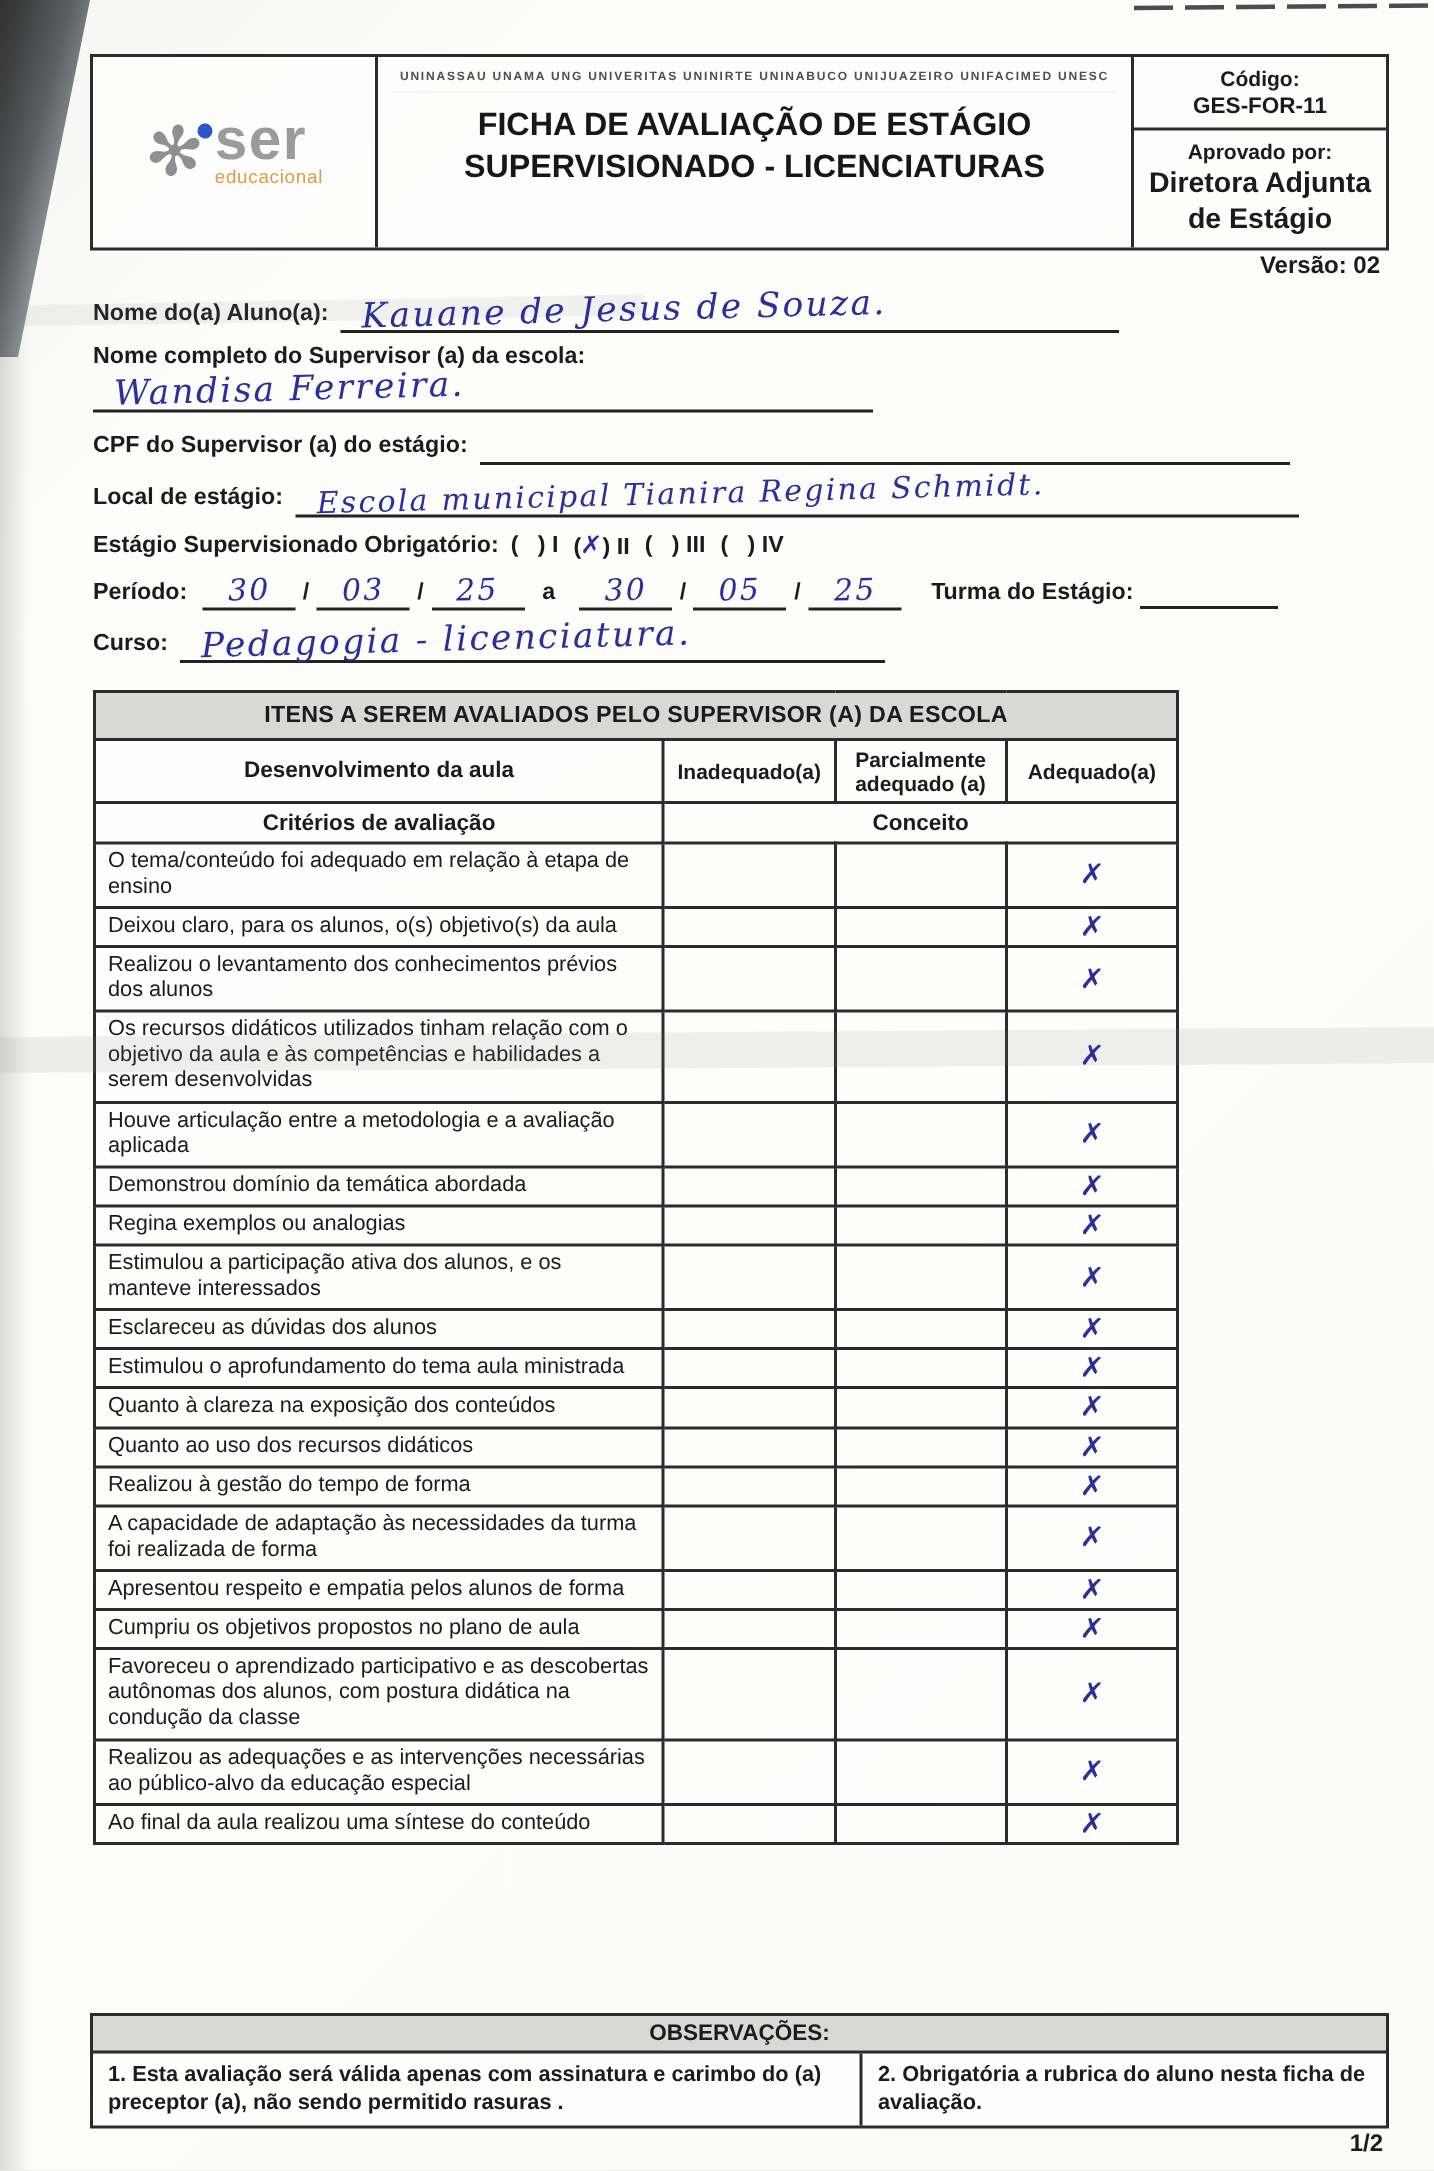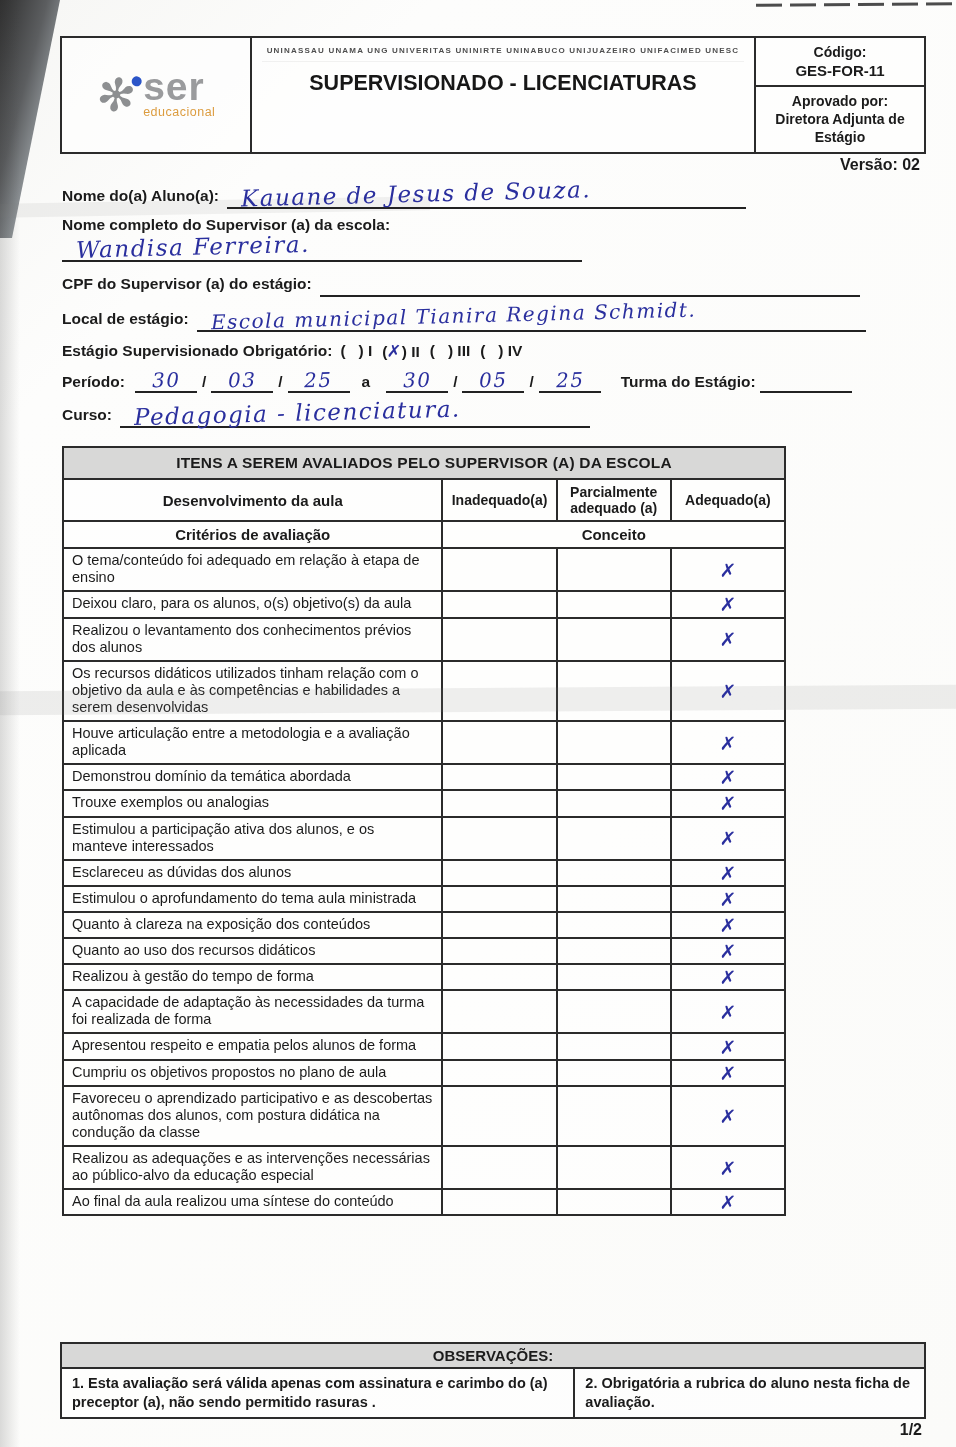--- a/index.html
+++ b/index.html
@@ -37,21 +37,21 @@
   .h-center{flex:1;padding:8px 10px 10px;text-align:center;}
   .uni-strip{font-size:8px;color:#4e4e4e;letter-spacing:1.2px;white-space:nowrap;overflow:hidden;
     border-bottom:1px solid rgba(0,0,0,.05);padding-bottom:6px;margin-bottom:8px;font-weight:bold;}
   .title{font-size:21.5px;font-weight:bold;line-height:1.3;color:#171717;}
   .h-right{width:168px;border-left:2px solid #2b2b2b;display:flex;flex-direction:column;}
   .code-box{border-bottom:2px solid #2b2b2b;text-align:center;padding:6px 4px;}
   .code-label{font-size:14px;font-weight:bold;}
   .code-value{font-size:15px;font-weight:bold;margin-top:2px;}
   .approved-box{flex:1;text-align:center;padding:6px 4px;}
   .approved-label{font-size:14px;font-weight:bold;}
-  .approved-value{font-size:14px;font-weight:bold;margin-top:2px;line-height:1.25;}
+  .approved-value{font-size:19px;font-weight:bold;margin-top:2px;line-height:1.25;}
   .versao{margin:2px 36px 0 0;text-align:right;font-size:16px;font-weight:bold;}
 
   
   .form{margin:8px 30px 0 62px;}
   .fline{display:flex;align-items:center;margin-top:9px;font-size:15.5px;}
   .flabel{font-weight:bold;white-space:nowrap;padding-right:8px;}
   .fill{border-bottom:2px solid #222;min-height:24px;position:relative;}
   .fill-flex{flex:1;}
   .hw{font-family:"DejaVu Serif",serif;font-style:italic;color:#2a2f9e;
     display:inline-block;letter-spacing:1.5px;padding-left:14px;transform:rotate(-1.5deg);line-height:1;}
@@ -107,20 +107,21 @@
       <div class="logo">
         <span class="logo-star">✻<span class="logo-dot"></span></span>
         <div class="logo-text">
           <div class="logo-ser">ser</div>
           <div class="logo-sub">educacional</div>
         </div>
       </div>
     </div>
     <div class="h-center">
       <div class="uni-strip">UNINASSAU   UNAMA   UNG   UNIVERITAS   UNINIRTE   UNINABUCO   UNIJUAZEIRO   UNIFACIMED   UNESC</div>
+      <div class="title">FICHA DE AVALIAÇÃO DE ESTÁGIO</div>
       <div class="title">SUPERVISIONADO - LICENCIATURAS</div>
     </div>
     <div class="h-right">
       <div class="code-box">
         <div class="code-label">Código:</div>
         <div class="code-value">GES-FOR-11</div>
       </div>
       <div class="approved-box">
         <div class="approved-label">Aprovado por:</div>
         <div class="approved-value">Diretora Adjunta de Estágio</div>
@@ -248,21 +249,21 @@
           <td class="mark-cell"></td>
           <td class="mark-cell"><span class="xmark">✗</span></td>
         </tr>
         <tr>
           <td class="crit-cell">Demonstrou domínio da temática abordada</td>
           <td class="mark-cell"></td>
           <td class="mark-cell"></td>
           <td class="mark-cell"><span class="xmark">✗</span></td>
         </tr>
         <tr>
-          <td class="crit-cell">Trouxe exemplos ou analogias</td>
+          <td class="crit-cell">Regina exemplos ou analogias</td>
           <td class="mark-cell"></td>
           <td class="mark-cell"></td>
           <td class="mark-cell"><span class="xmark">✗</span></td>
         </tr>
         <tr>
           <td class="crit-cell">Estimulou a participação ativa dos alunos, e os manteve interessados</td>
           <td class="mark-cell"></td>
           <td class="mark-cell"></td>
           <td class="mark-cell"><span class="xmark">✗</span></td>
         </tr>

